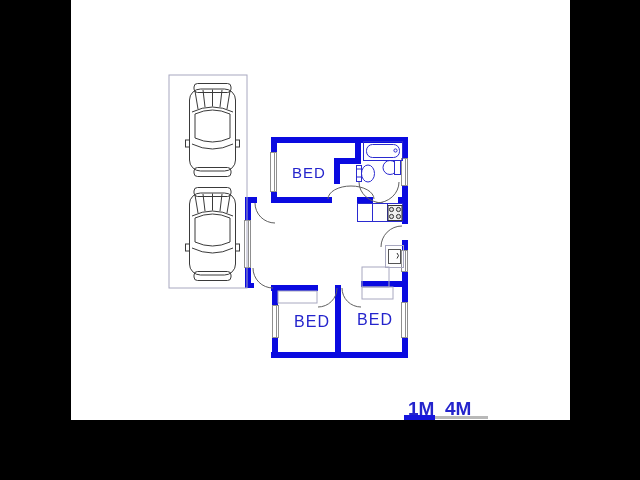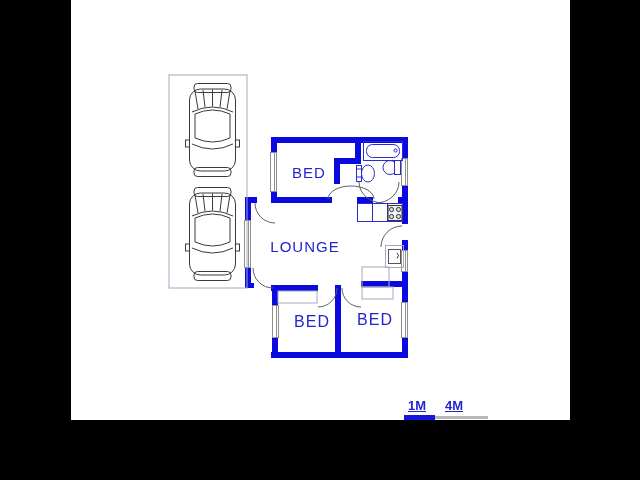--- a/index.html
+++ b/index.html
@@ -15,21 +15,21 @@
   .wall{position:absolute;background:var(--wall,#0a0ae0);}
   .win{position:absolute;background:#fff;border:1px solid var(--window-frame,#8f8f8f);box-sizing:border-box;}
   .win .mull{position:absolute;left:50%;top:0;width:1px;height:100%;background:var(--window-frame,#8f8f8f);}
   .room-label{
     position:absolute;color:var(--room-label,#2424cc);
     font-size:15px;letter-spacing:1px;text-align:center;font-weight:400;
   }
   svg.overlay{position:absolute;left:0;top:0;width:640px;height:480px;}
   .scale-label{
     position:absolute;color:var(--room-label,#2424cc);
-    font-size:13px;font-weight:700;text-decoration:underline;
+    font-size:19px;font-weight:700;text-decoration:underline;
   }
   .scale-bar{position:absolute;}
   #scale-bar-blue{background:var(--scale-bar-blue,#1515dd);}
   #scale-bar-gray{background:var(--scale-bar-gray,#b8b8b8);}
 </style>
 </head>
 <body>
 
 <div id="screen">
   <div class="pillar" id="pillar-left"></div>
@@ -149,21 +149,20 @@
     </g>
 
     <g fill="none" stroke="#a8a8c0" stroke-width="1">
       <rect x="278" y="291" width="39" height="12"></rect>
       <rect x="362" y="287" width="31" height="12"></rect>
       <rect x="362" y="267" width="27" height="20"></rect>
     </g>
   </svg>
 
   <div class="room-label" style="left:287px;top:164px;width:44px;">BED</div>
-  <div class="room-label" style="left:267px;top:238px;width:76px;">LOUNGE</div>
   <div class="room-label" style="left:288px;top:313px;width:48px;font-size:16px;">BED</div>
   <div class="room-label" style="left:351px;top:311px;width:48px;font-size:16px;">BED</div>
 
   <div>
     <div class="scale-label" style="left:408px;top:398px;">1M</div>
     <div class="scale-label" style="left:445px;top:398px;">4M</div>
     <div class="scale-bar" id="scale-bar-blue" style="left:404px;top:415px;width:31px;height:5px;"></div>
     <div class="scale-bar" id="scale-bar-gray" style="left:435px;top:416px;width:53px;height:3px;"></div>
   </div>
 </div>

